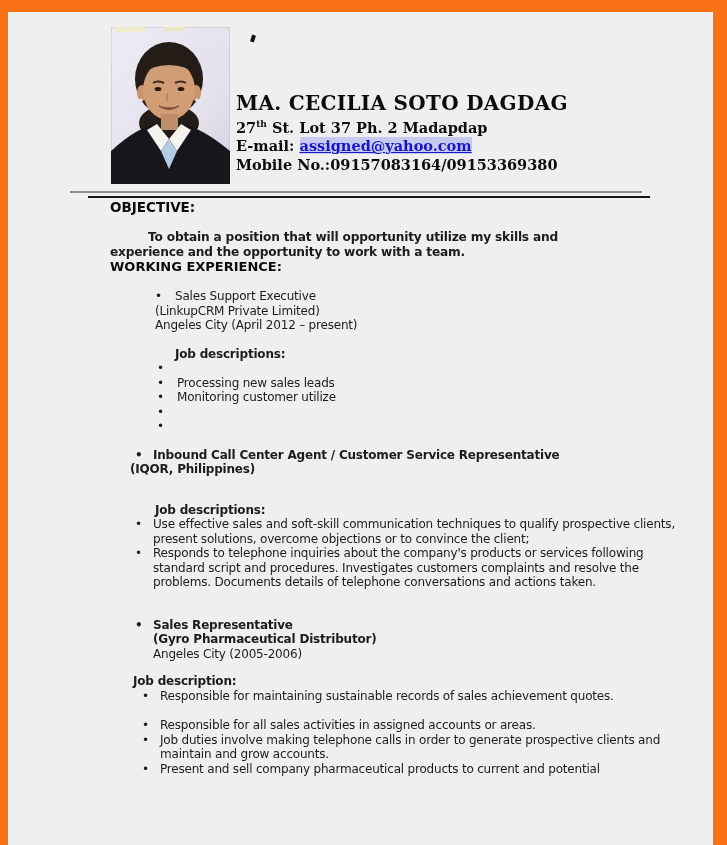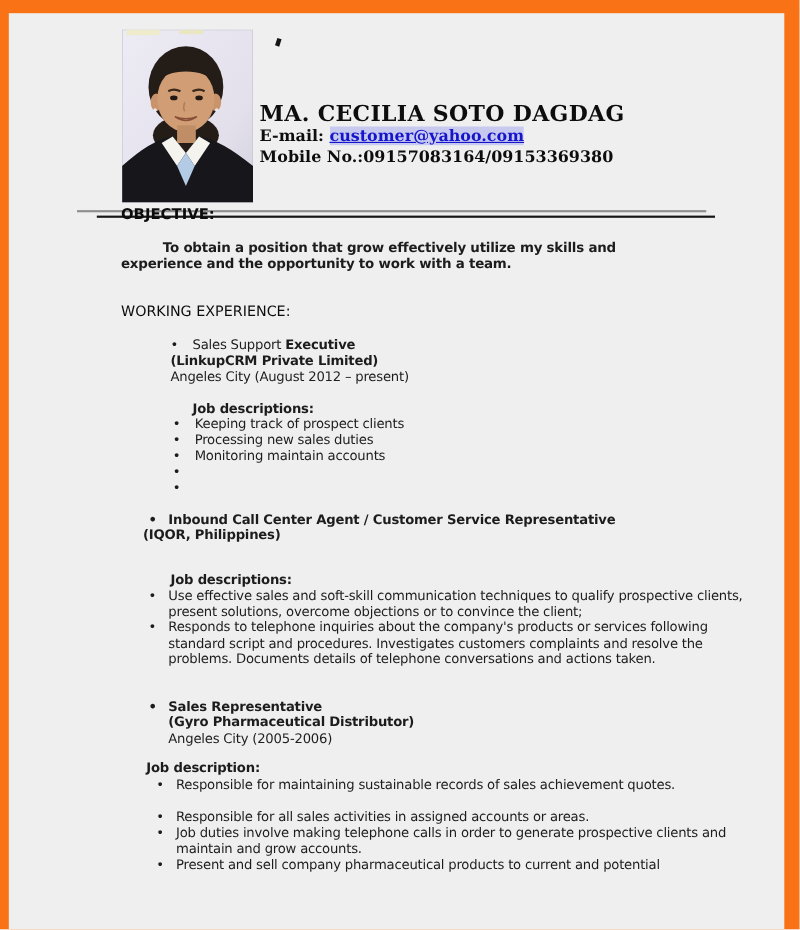--- a/index.html
+++ b/index.html
@@ -22,30 +22,30 @@
   .addr { font-family:"DejaVu Serif", serif; font-weight:bold; font-size:14.5px;
           line-height:18.5px; }
   .addr sup { font-size:9px; }
   .email-link { color:#1515cc; background:#c7c9ef; text-decoration:underline; cursor:pointer; }
 
   .rules { position:absolute; left:0; top:179px; width:705px; }
   .rule1 { margin-left:62px; width:572px; height:2px; background:#8f8f8f; }
   .rule2 { margin-left:80px; width:562px; height:2px; background:#161616; margin-top:3px; }
 
   
-  .bodytext { position:absolute; left:0; top:176px; width:705px;
+  .bodytext { position:absolute; left:0; top:188px; width:705px;
               padding:0 35px 0 102px; color:#1c1c1c; font-size:12px;
               letter-spacing:-0.2px; line-height:14.5px; }
 
   .h-section { font-size:13.5px; font-weight:bold; color:#0c0c0c; letter-spacing:0; }
   .objective-p { margin-top:15px; width:470px; font-weight:bold; text-indent:38px;
                  line-height:15px; font-size:12.2px; }
-  .h-we { margin-top:29px; font-size:13px; font-weight:normal; color:#0c0c0c; letter-spacing:0; }
-
-  .bold { font-weight:bold; }
+  .h-we { font-size:13px; font-weight:bold; color:#0c0c0c; letter-spacing:0; }
+
+  .bold { font-weight:normal; }
   .row { display:flex; }
   .bullet { flex:none; width:20px; }
   .b18 { flex:none; width:18px; }
   .btxt { flex:1; }
 
   .job1 { margin-top:15px; }
   .job1 .trow   { padding-left:45px; }
   .job1 .line   { padding-left:45px; }
   .job1 .desc-h { padding-left:65px; margin-top:14px; font-weight:bold; }
   .job1 .blist .row { padding-left:47px; }
@@ -110,56 +110,56 @@
         <path d="M46,97 L58,112 L50,124 L36,103 Z" fill="#f4f3ee"></path>
         <path d="M70,97 L58,112 L66,124 L80,103 Z" fill="#f4f3ee"></path>
 
         <path d="M58,112 L50,124 L58,142 L66,124 Z" fill="#b4cbe5"></path>
       </svg>
     </div>
     <div class="artifact"></div>
 
     <div class="contact">
       <div class="name">MA. CECILIA SOTO DAGDAG</div>
-      <div class="addr"><span>E-mail: </span><span class="email-link">customer@yahoo.com</span></div>
+      <div class="addr"><span>27</span><sup>th</sup><span> St. Lot 37 Ph. 2 Madapdap</span></div>
+      <div class="addr"><span>E-mail: </span><span class="email-link">assigned@yahoo.com</span></div>
       <div class="addr">Mobile No.:09157083164/09153369380</div>
     </div>
 
     <div class="rules">
       <div class="rule1"></div>
       <div class="rule2"></div>
     </div>
 
     <div class="bodytext">
 
       <div class="h-section">OBJECTIVE:</div>
-      <div class="objective-p">To obtain a position that grow effectively utilize my skills and experience and the opportunity to work with a team.</div>
+      <div class="objective-p">To obtain a position that will opportunity utilize my skills and experience and the opportunity to work with a team.</div>
 
       <div class="h-we">WORKING EXPERIENCE:</div>
 
       <div class="job1">
         <div class="row trow">
           <span class="bullet">•</span>
           <span class="btxt"><span>Sales Support </span><span class="bold">Executive</span></span>
         </div>
         <div class="line bold">(LinkupCRM Private Limited)</div>
-        <div class="line">Angeles City (August 2012 – present)</div>
+        <div class="line">Angeles City (April 2012 – present)</div>
         <div class="desc-h">Job descriptions:</div>
         <div class="blist">
             <div class="row">
             <span class="bullet">•</span>
-            <span class="btxt">Keeping track of prospect clients</span>
-          </div>
-            <div class="row">
-            <span class="bullet">•</span>
-            <span class="btxt">Processing new sales duties</span>
-          </div>
-            <div class="row">
-            <span class="bullet">•</span>
-            <span class="btxt">Monitoring maintain accounts</span>
+          </div>
+            <div class="row">
+            <span class="bullet">•</span>
+            <span class="btxt">Processing new sales leads</span>
+          </div>
+            <div class="row">
+            <span class="bullet">•</span>
+            <span class="btxt">Monitoring customer utilize</span>
           </div>
             <div class="row">
             <span class="bullet">•</span>
           </div>
             <div class="row">
             <span class="bullet">•</span>
             <span class="btxt"></span>
           </div>
           </div>
       </div>

